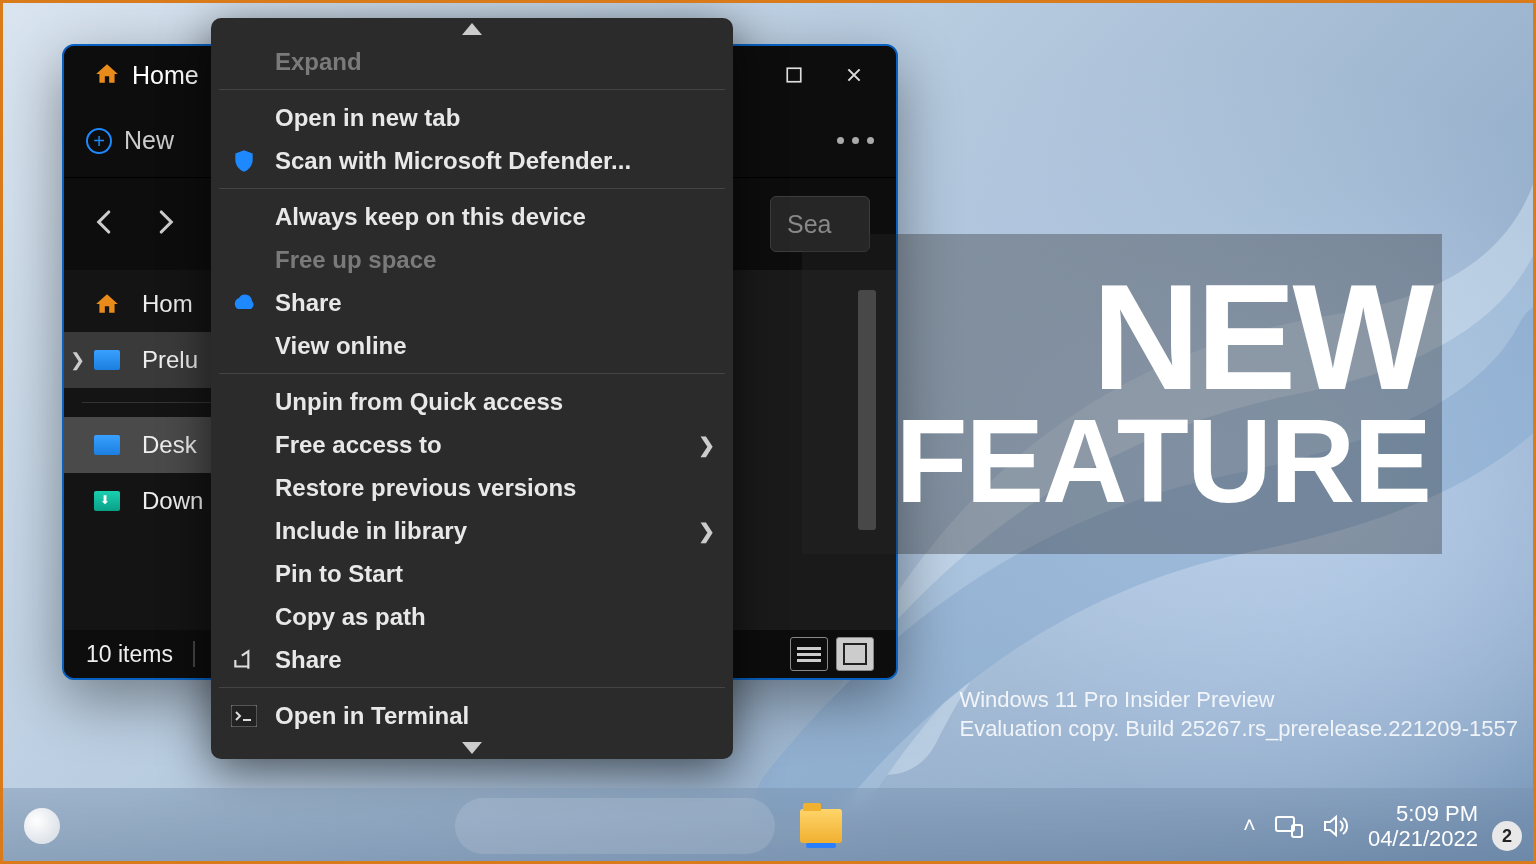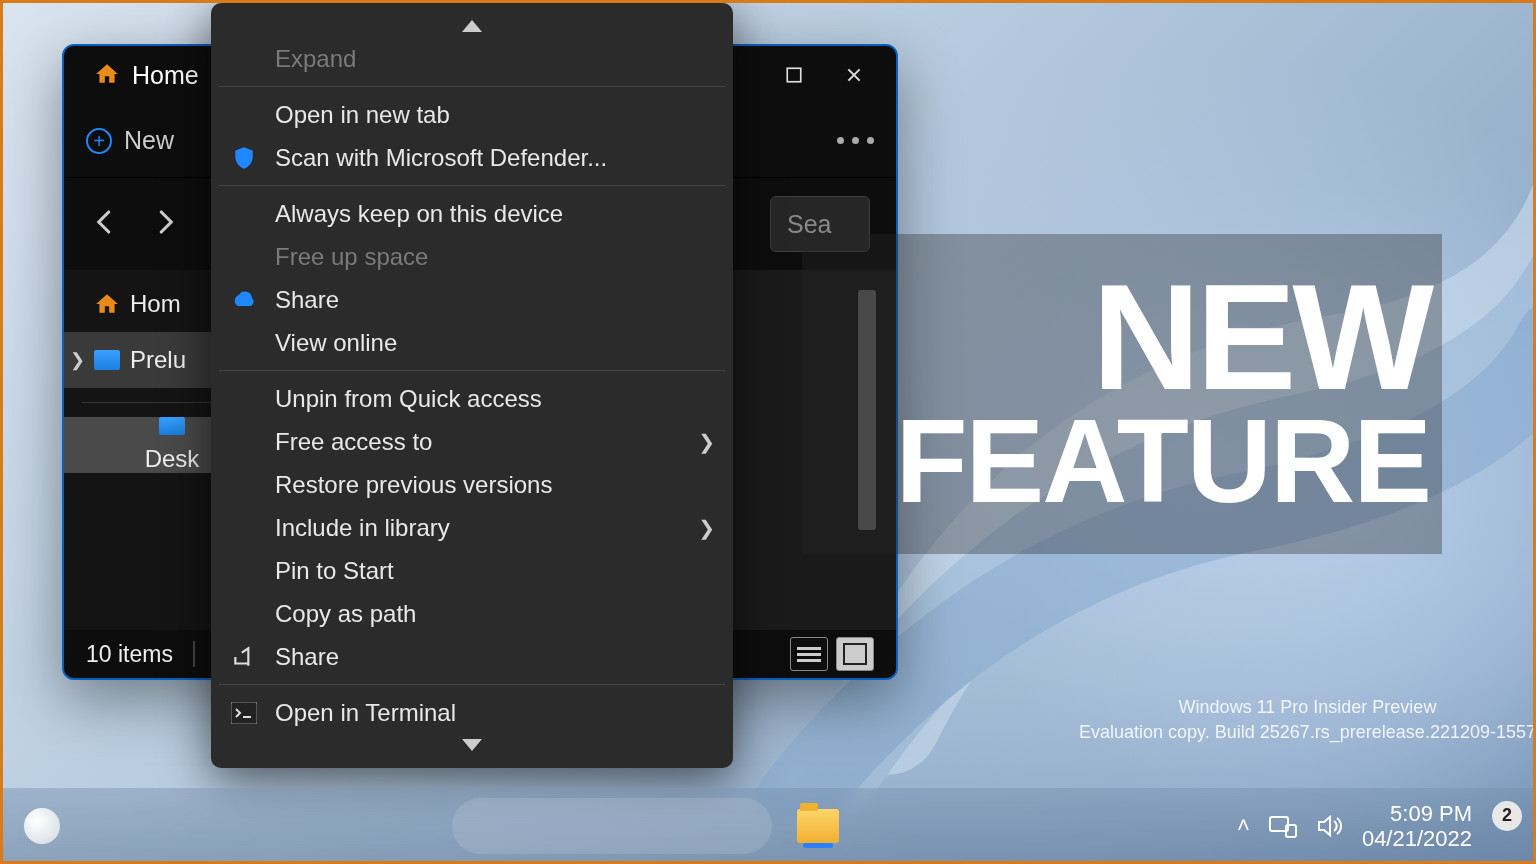--- a/index.html
+++ b/index.html
@@ -36,46 +36,46 @@
 .dots { margin-left:auto; display:flex; gap:8px; }
 .dots span { width:7px;height:7px;border-radius:50%;background:#aaa;display:block; }
 
 .navrow { height:92px; display:flex; align-items:center; gap:30px; padding:0 26px; background:#0d0d0d; }
 .navbtn { color:#ccc; }
 .navbtn svg{width:30px;height:30px;}
 .searchbox { margin-left:auto; width:100px; height:56px; background:#262626; border:1px solid #3d3d3d; border-radius:6px; display:flex; align-items:center; padding:0 16px; font-size:25px; color:#888; overflow:hidden; }
 
 .body { display:flex; height:calc(100% - 58px - 74px - 92px - 48px); background:#141414; }
 .side { width:200px; padding-top:6px; }
-.sitem { height:56px; display:flex; align-items:center; gap:10px; padding:0 14px 0 30px; font-size:24px; color:#eee; position:relative; }
+.sitem { height:56px; display:flex; align-items:center; gap:22px; padding:0 14px 0 30px; font-size:24px; color:#eee; position:relative; }
 .sitem.sel { background:#3a3a3a; }
-.sitem.sel2 { background:#4a4a4a;flex-direction:column; }
+.sitem.sel2 { background:#4a4a4a; }
 .chev { position:absolute; left:6px; font-size:18px; color:#ccc; }
 .side hr { border:none; border-top:1px solid #333; margin:14px 18px; }
 .foldico { width:26px;height:20px;border-radius:2px; }
 .f-blue{background:linear-gradient(#3aa0ff,#1a7fe0);} 
 .f-teal{background:linear-gradient(#1ad0b0,#0aa088);position:relative;}
 .f-teal::after{content:"⬇";position:absolute;font-size:12px;color:#fff;left:6px;top:2px;}
 
 .main { flex:1; background:#1a1a1a; display:flex; justify-content:flex-end; align-items:flex-start; padding:20px; }
 .mainbar { width:18px; height:240px; background:#5a5a5a; border-radius:3px; }
 
 .status { height:48px; display:flex; align-items:center; padding:0 22px; font-size:23px; color:#eee; gap:20px; background:#0d0d0d; }
 .status .divider { width:2px; height:26px; background:#444; }
 .viewbtns{margin-left:auto;display:flex;gap:8px}
 .vbtn{width:38px;height:34px;border:1px solid #888;border-radius:3px;display:flex;flex-direction:column;justify-content:center;align-items:center;gap:3px}
 .vbtn.l span{width:24px;height:3px;background:#ccc}
 .vbtn.d{background:#ccc}
 .vbtn.d .inner{width:24px;height:22px;border:2px solid #222}
 
 
 .ctx {
-  position:absolute; left:211px; top:3px; width:522px;
+  position:absolute; left:211px; top:18px; width:522px;
   background:#2b2b2b; border-radius:10px; box-shadow:0 12px 48px rgba(0,0,0,.6);
-  padding:12px 0; color:#e8e8e8;
+  padding:0 0; color:#e8e8e8;font-weight:bold;
 }
 .ctx .arrow{height:22px;display:flex;justify-content:center;align-items:center;color:#ddd}
 .ctx .arrow.up::before{content:"";border-left:10px solid transparent;border-right:10px solid transparent;border-bottom:12px solid #ccc}
 .ctx .arrow.down::before{content:"";border-left:10px solid transparent;border-right:10px solid transparent;border-top:12px solid #ccc}
 .citem { height:43px; display:flex; align-items:center; padding:0 18px 0 18px; font-size:24px; gap:16px; }
 .citem .ci-ico{width:30px;display:flex;justify-content:center;align-items:center}
 .citem.disabled{color:#7a7a7a}
 .citem .sub{margin-left:auto;color:#ccc;font-size:20px}
 .csep{height:1px;background:#444;margin:6px 8px}
 
@@ -83,36 +83,36 @@
 .promo {
   position:absolute; left:802px; top:234px; width:640px; height:320px;
   background:rgba(40,40,40,.35);
   display:flex; flex-direction:column; justify-content:center; align-items:flex-end;
   padding-right:12px;
 }
 .promo .l1{font-size:150px;font-weight:900;color:#fff;letter-spacing:-4px;line-height:.9}
 .promo .l2{font-size:118px;font-weight:900;color:#fff;letter-spacing:-2px;line-height:.95}
 
 
-.wm{position:absolute;right:0;bottom:120px;text-align:center;color:rgba(255,255,255,.85);font-size:18px;line-height:1.35}
+.wm{position:absolute;right:18px;bottom:120px;text-align:left;color:rgba(255,255,255,.85);font-size:22px;line-height:1.35}
 
 
 .taskbar{position:absolute;left:0;right:0;bottom:0;height:76px;
   background:linear-gradient(rgba(120,145,175,.45),rgba(100,125,155,.55));
   backdrop-filter:blur(8px);
   display:flex;align-items:center;padding:0 14px;color:#fff;font-size:20px}
 .weather{width:36px;height:36px;border-radius:50%;background:radial-gradient(circle at 35% 35%,#fff,#d0d8e0);margin-left:10px}
 .center{flex:1;display:flex;justify-content:center;gap:18px}
 .centerbox{width:320px;height:56px;background:rgba(255,255,255,.12);border-radius:30px}
 .tbicon{width:56px;height:56px;display:flex;align-items:center;justify-content:center}
 .folder{width:42px;height:34px;background:linear-gradient(#ffd56a,#f0b030);border-radius:3px;position:relative}
 .folder::before{content:"";position:absolute;left:3px;top:-6px;width:18px;height:8px;background:#f0b030;border-radius:2px 2px 0 0}
 .folder::after{content:"";position:absolute;left:6px;bottom:-5px;width:30px;height:5px;background:#2a7fff;border-radius:2px}
 .tray{display:flex;align-items:center;gap:18px}
-.clockwrap{display:flex;align-items:flex-start;gap:20px}
+.clockwrap{display:flex;align-items:flex-end;gap:14px}
 .clock{text-align:right;font-size:22px;line-height:1.15}
 .badge{width:30px;height:30px;border-radius:50%;background:#e8e8e8;color:#222;display:flex;align-items:center;justify-content:center;font-size:18px;font-weight:600}
 </style>
 </head>
 <body>
 
 <svg style="position:absolute;right:-100px;top:120px;width:900px;height:700px;opacity:.55" viewBox="0 0 900 700">
   <path d="M150 600 Q 300 300 600 250 Q 800 220 850 80" stroke="#cfe0f0" stroke-width="110" fill="none" stroke-linecap="round"></path>
   <path d="M100 650 Q 280 380 560 320 Q 780 280 840 150" stroke="#a8c4e0" stroke-width="90" fill="none" stroke-linecap="round"></path>
   <path d="M60 680 Q 250 440 520 390 Q 760 340 820 220" stroke="#88abd0" stroke-width="80" fill="none" stroke-linecap="round"></path>
@@ -173,20 +173,24 @@
       </div>
       <div class="sitem sel">
         <span class="chev">❯</span>
         <span class="foldico f-blue"></span>
         <span>Prelu</span>
       </div>
       <hr>
       <div class="sitem sel2">
         <span class="foldico f-blue"></span>
         <span>Desk</span>
+      </div>
+      <div class="sitem">
+        <span class="foldico f-teal"></span>
+        <span>Down</span>
       </div>
     </div>
     <div class="main">
       <div class="mainbar"></div>
     </div>
   </div>
 
   <div class="status">
     <span>10 items</span>
     <span class="divider"></span>

